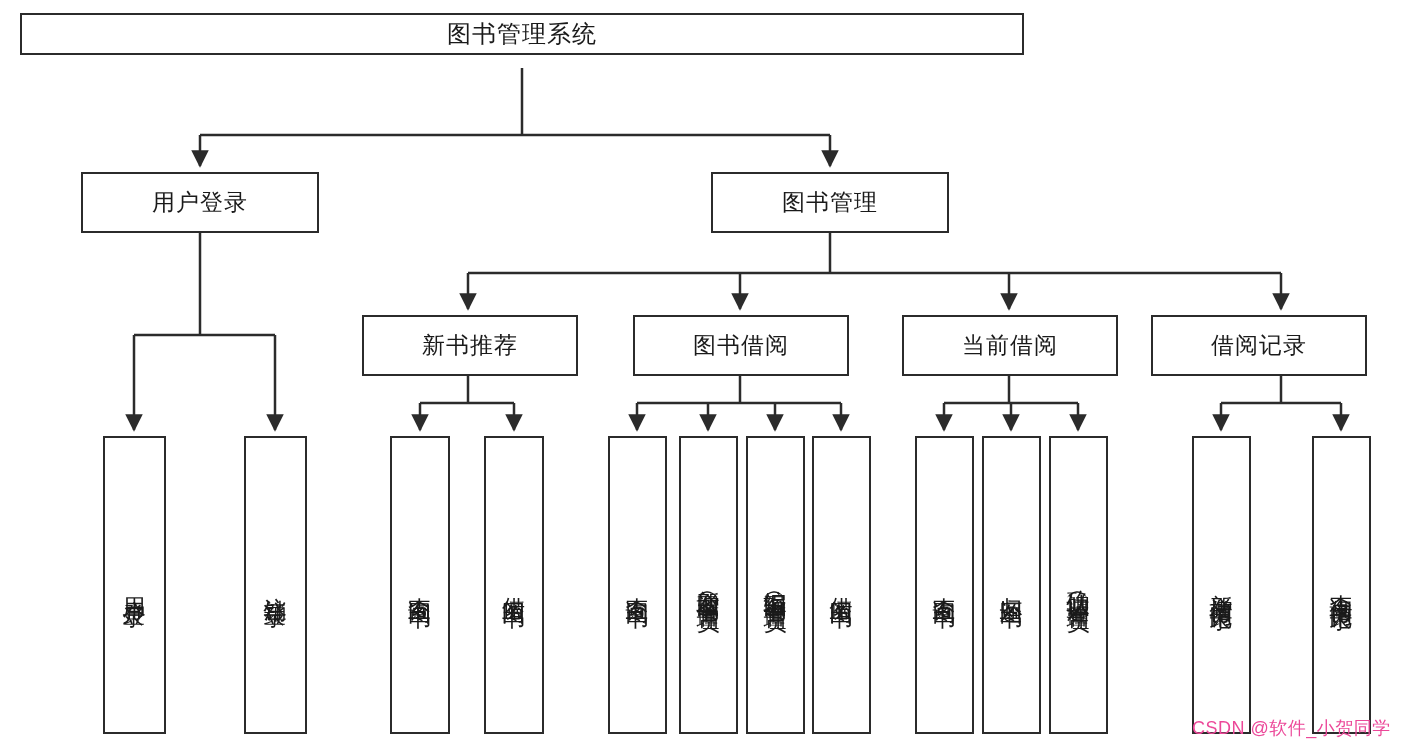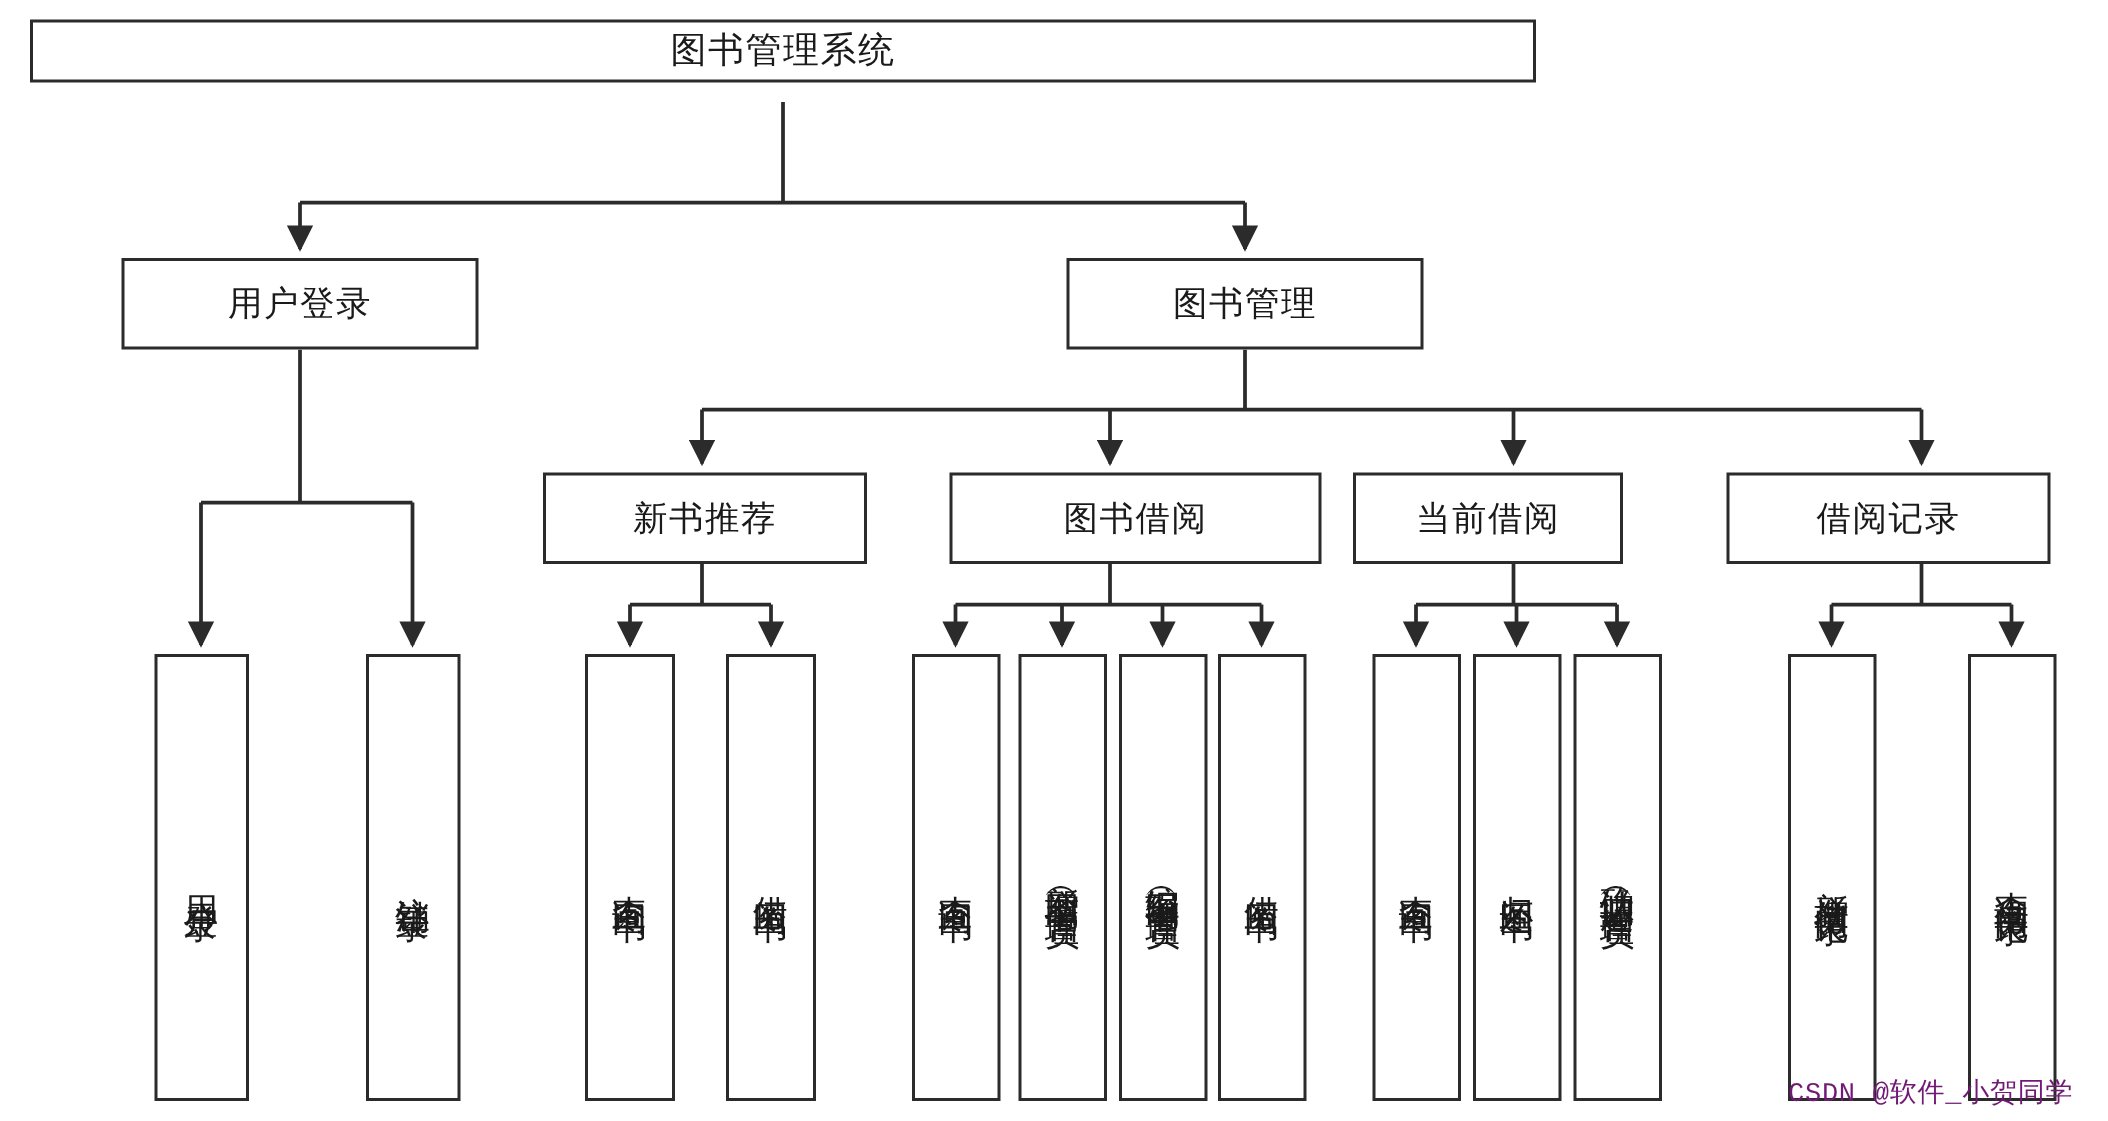--- a/index.html
+++ b/index.html
@@ -49,25 +49,24 @@
     line-height: 1.05;
     padding: 6px 0;
     white-space: nowrap;
   }
   .node.root {
     font-size: 24px;
   }
   .watermark {
     position: absolute;
     font-size: 18px;
-    color: #701a75;
+    color: #ec4899;
     letter-spacing: 0.5px;
     white-space: nowrap;
     user-select: none;
-    font-family: Liberation Mono, monospace;
   }
 </style>
 </head>
 <body>
 
 <div id="canvas">
 
   <svg id="wires" viewBox="0 0 1405 747" xmlns="http://www.w3.org/2000/svg">
     <defs>
       <marker id="arrow" viewBox="0 0 10 10" refX="9" refY="5" markerWidth="7" markerHeight="7" orient="auto-start-reverse">
@@ -125,24 +124,24 @@
   <div class="node horiz" style="left:81px; top:172px; width:238px; height:61px;">
     <span>用户登录</span>
   </div>
   <div class="node horiz" style="left:362px; top:315px; width:216px; height:61px;">
     <span>新书推荐</span>
   </div>
 
   <div class="node horiz" style="left:711px; top:172px; width:238px; height:61px;">
     <span>图书管理</span>
   </div>
-  <div class="node horiz" style="left:633px; top:315px; width:248px; height:61px;justify-content:center;">
+  <div class="node horiz" style="left:633px; top:315px; width:216px; height:61px;justify-content:center;">
     <span>图书借阅</span>
   </div>
-  <div class="node horiz" style="left:902px; top:315px; width:180px; height:61px;">
+  <div class="node horiz" style="left:902px; top:315px; width:216px; height:61px;">
     <span>当前借阅</span>
   </div>
   <div class="node horiz" style="left:1151px; top:315px; width:216px; height:61px;">
     <span>借阅记录</span>
   </div>
 
   <div class="node vert" style="left:103px; top:436px; width:63px; height:298px;">
     <span>用户登录</span>
   </div>
   <div class="node vert" style="left:244px; top:436px; width:63px; height:298px;">

